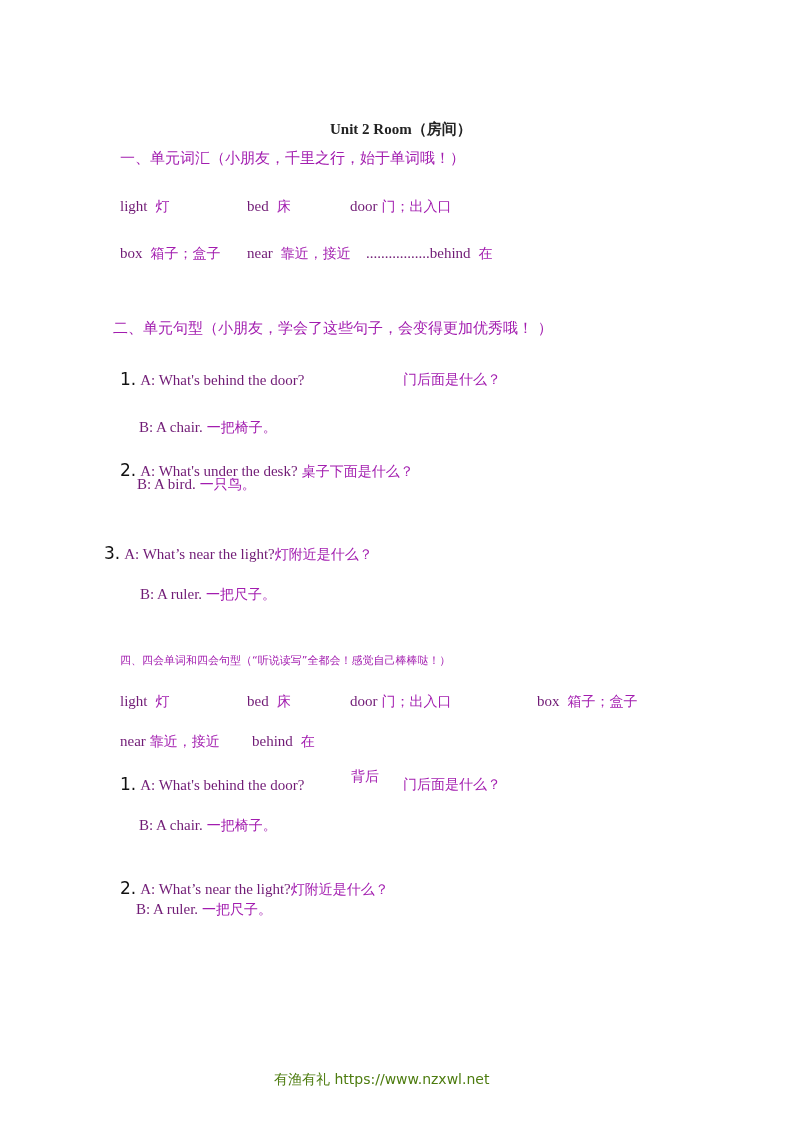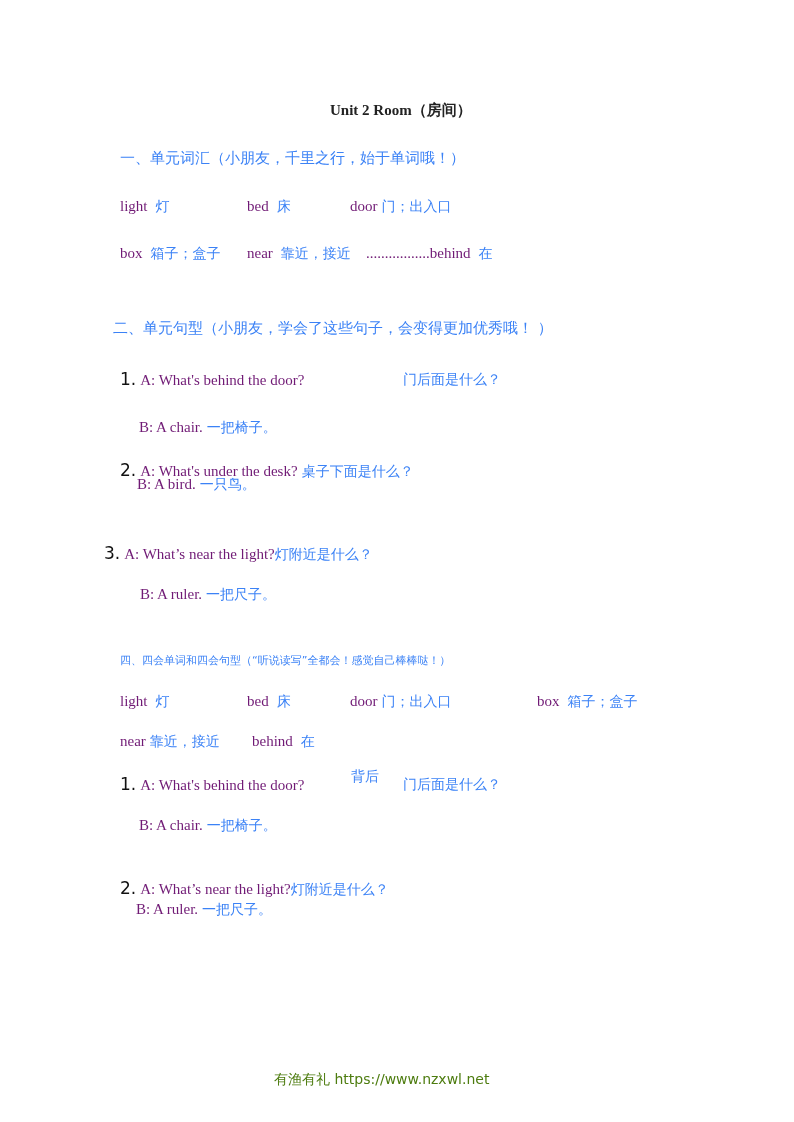--- a/index.html
+++ b/index.html
@@ -1,27 +1,27 @@
 <!DOCTYPE html>
 <html><head>
 <meta charset="utf-8">
 <style>
   html, body { margin:0; padding:0; background:#fff; }
   body { width:794px; height:1122px; position:relative; overflow:hidden; color:#222; font-family:"Liberation Serif", serif; }
   .abs { position:absolute; white-space:nowrap; }
   .title { font-weight:bold; font-size:15px; }
-  .cn { font-family:"DejaVu Sans", sans-serif; font-size:14px; color:#3b82f6; }
+  .cn { font-family:"DejaVu Sans", sans-serif; font-size:14px; color:#a21caf; }
   .en { font-family:"Liberation Serif", serif; font-size:15px; color:#701a75; }
   .num { font-family:"DejaVu Sans", sans-serif; font-size:17px; color:#111; }
   .footer { font-family:"DejaVu Sans", sans-serif; font-size:14px; color:#4d7c0f; }
 </style>
 </head>
 <body>
 
-<div class="abs title" style="left:330px;top:101px;">Unit 2 Room（房间）</div>
+<div class="abs title" style="left:330px;top:120px;">Unit 2 Room（房间）</div>
 
 <div class="abs cn" style="left:120px;top:149px;font-size:15px;">一、单元词汇（小朋友，千里之行，始于单词哦！）</div>
 
 <div class="abs" style="left:120px;top:197px;"><span class="en">light</span>&nbsp;&nbsp;<span class="cn">灯</span></div>
 <div class="abs" style="left:247px;top:197px;"><span class="en">bed</span>&nbsp;&nbsp;<span class="cn">床</span></div>
 <div class="abs" style="left:350px;top:197px;"><span class="en">door</span>&nbsp;<span class="cn">门；出入口</span></div>
 
 <div class="abs" style="left:120px;top:244px;"><span class="en">box</span>&nbsp;&nbsp;<span class="cn">箱子；盒子</span></div>
 <div class="abs" style="left:247px;top:244px;"><span class="en">near</span>&nbsp;&nbsp;<span class="cn">靠近，接近</span></div>
 <div class="abs" style="left:366px;top:244px;"><span class="en">.................behind</span>&nbsp;&nbsp;<span class="cn">在</span></div>

